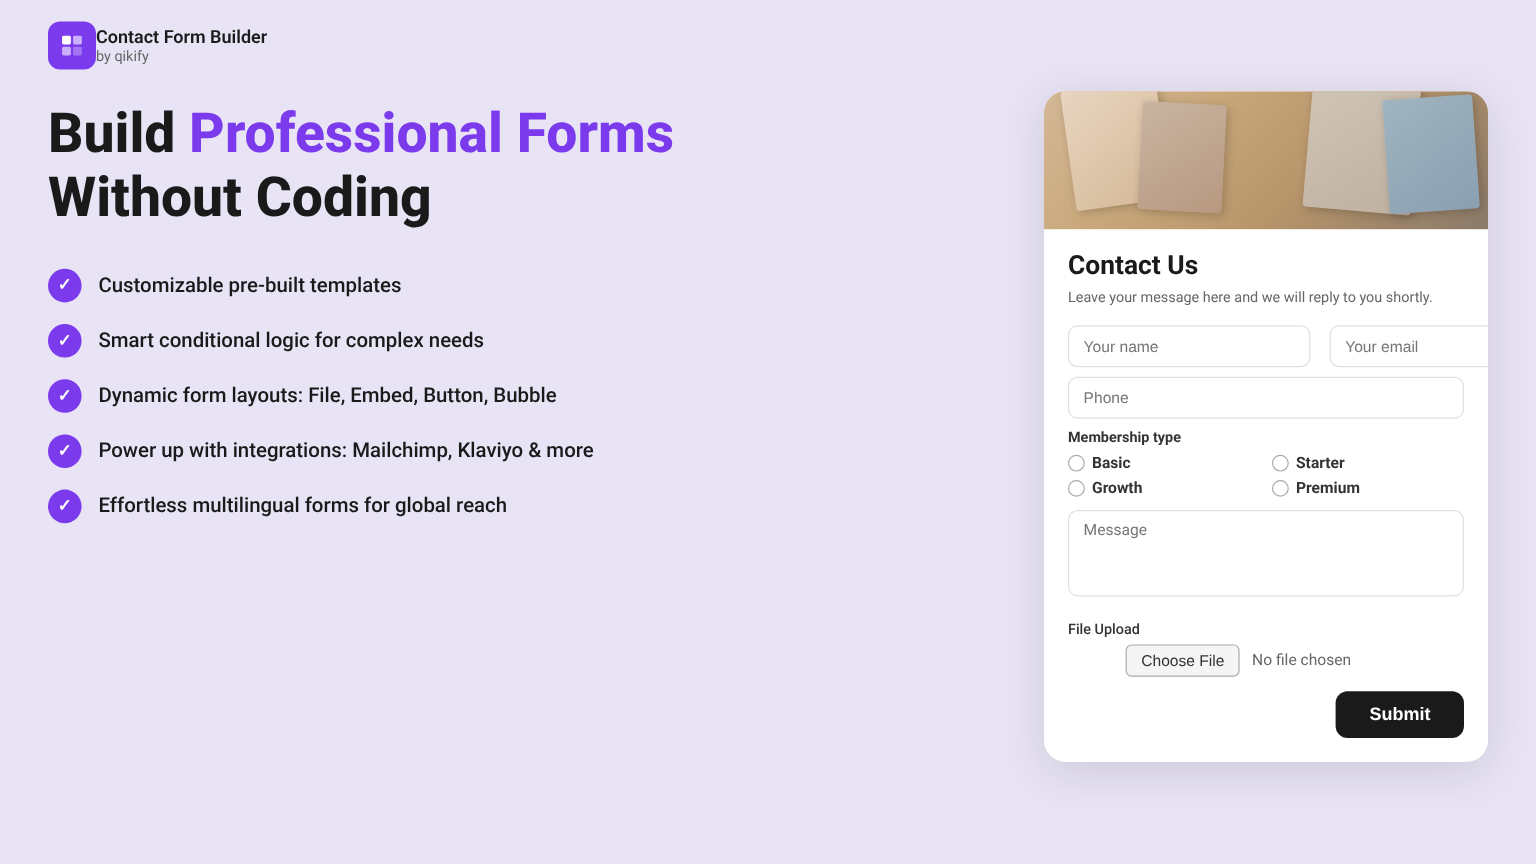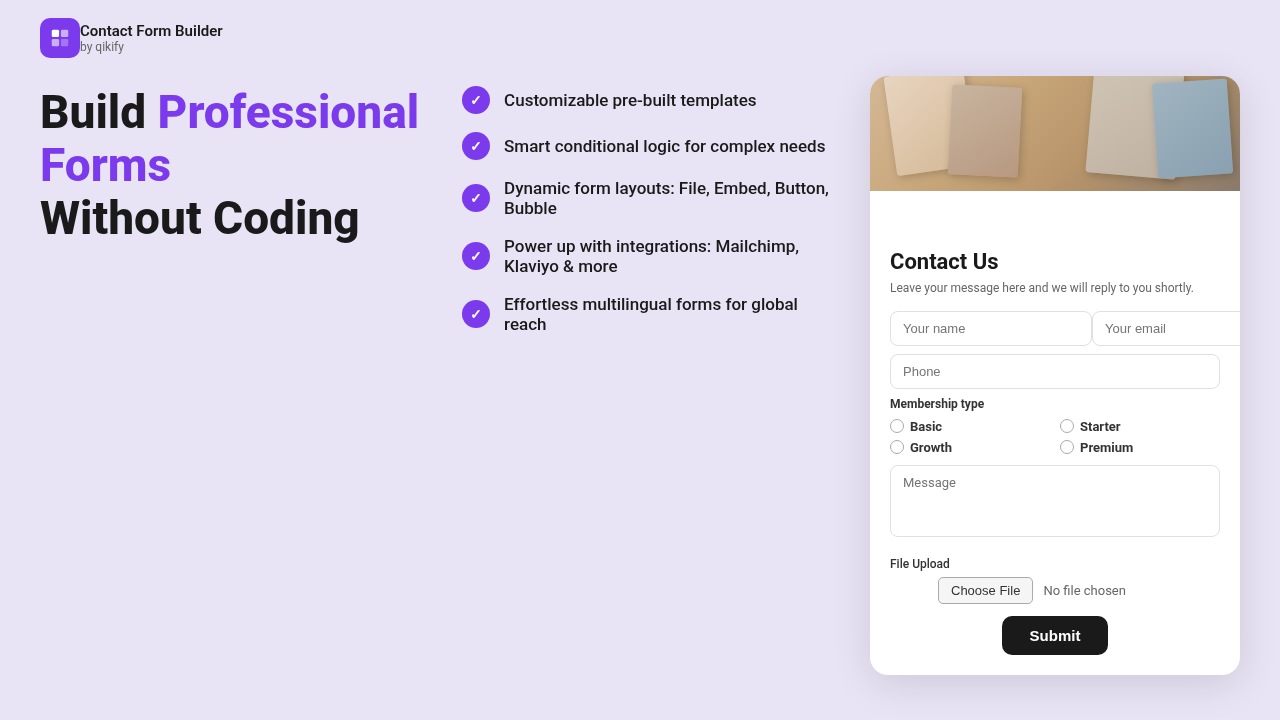--- a/index.html
+++ b/index.html
@@ -52,22 +52,21 @@
       display: flex;
       flex: 1;
       padding: 0 40px 30px 40px;
       gap: 40px;
     }
 
     
     .left {
       flex: 1;
       display: flex;
-      flex-direction: row;
-      justify-content: center;
+      flex-direction: column;
       padding-top: 10px;
     }
     .headline {
       font-size: 46px;
       font-weight: 800;
       color: #1a1a1a;
       line-height: 1.15;
       margin-bottom: 32px;
     }
     .headline-purple {
@@ -156,31 +155,30 @@
       background: linear-gradient(145deg, #a0b5c0, #8a9fb0);
     }
     .form-body {
       padding: 18px 20px 20px 20px;
     }
     .form-title {
       font-size: 22px;
       font-weight: 700;
       color: #1a1a1a;
       margin-bottom: 6px;
-      margin-top: 40px;
     }
     .form-subtitle {
       font-size: 12px;
       color: #666;
       margin-bottom: 14px;
       line-height: 1.4;
     }
     .form-row {
       display: flex;
-      gap: 0;
+      gap: 16px;
       margin-bottom: 8px;
     }
     .form-input {
       flex: 1;
       padding: 9px 12px;
       border: 1.5px solid #e0e0e0;
       border-radius: 8px;
       font-size: 13px;
       color: #999;
       background: white;
@@ -256,21 +254,21 @@
       font-size: 13px;
       color: #333;
       cursor: pointer;
     }
     .file-no-chosen {
       font-size: 13px;
       color: #666;
     }
     .form-footer {
       display: flex;
-      justify-content: center;
+      justify-content: flex-end;
     }
     .submit-btn {
       padding: 11px 28px;
       background: #1a1a1a;
       color: white;
       border: none;
       border-radius: 10px;
       font-size: 15px;
       font-weight: 600;
       cursor: pointer;

